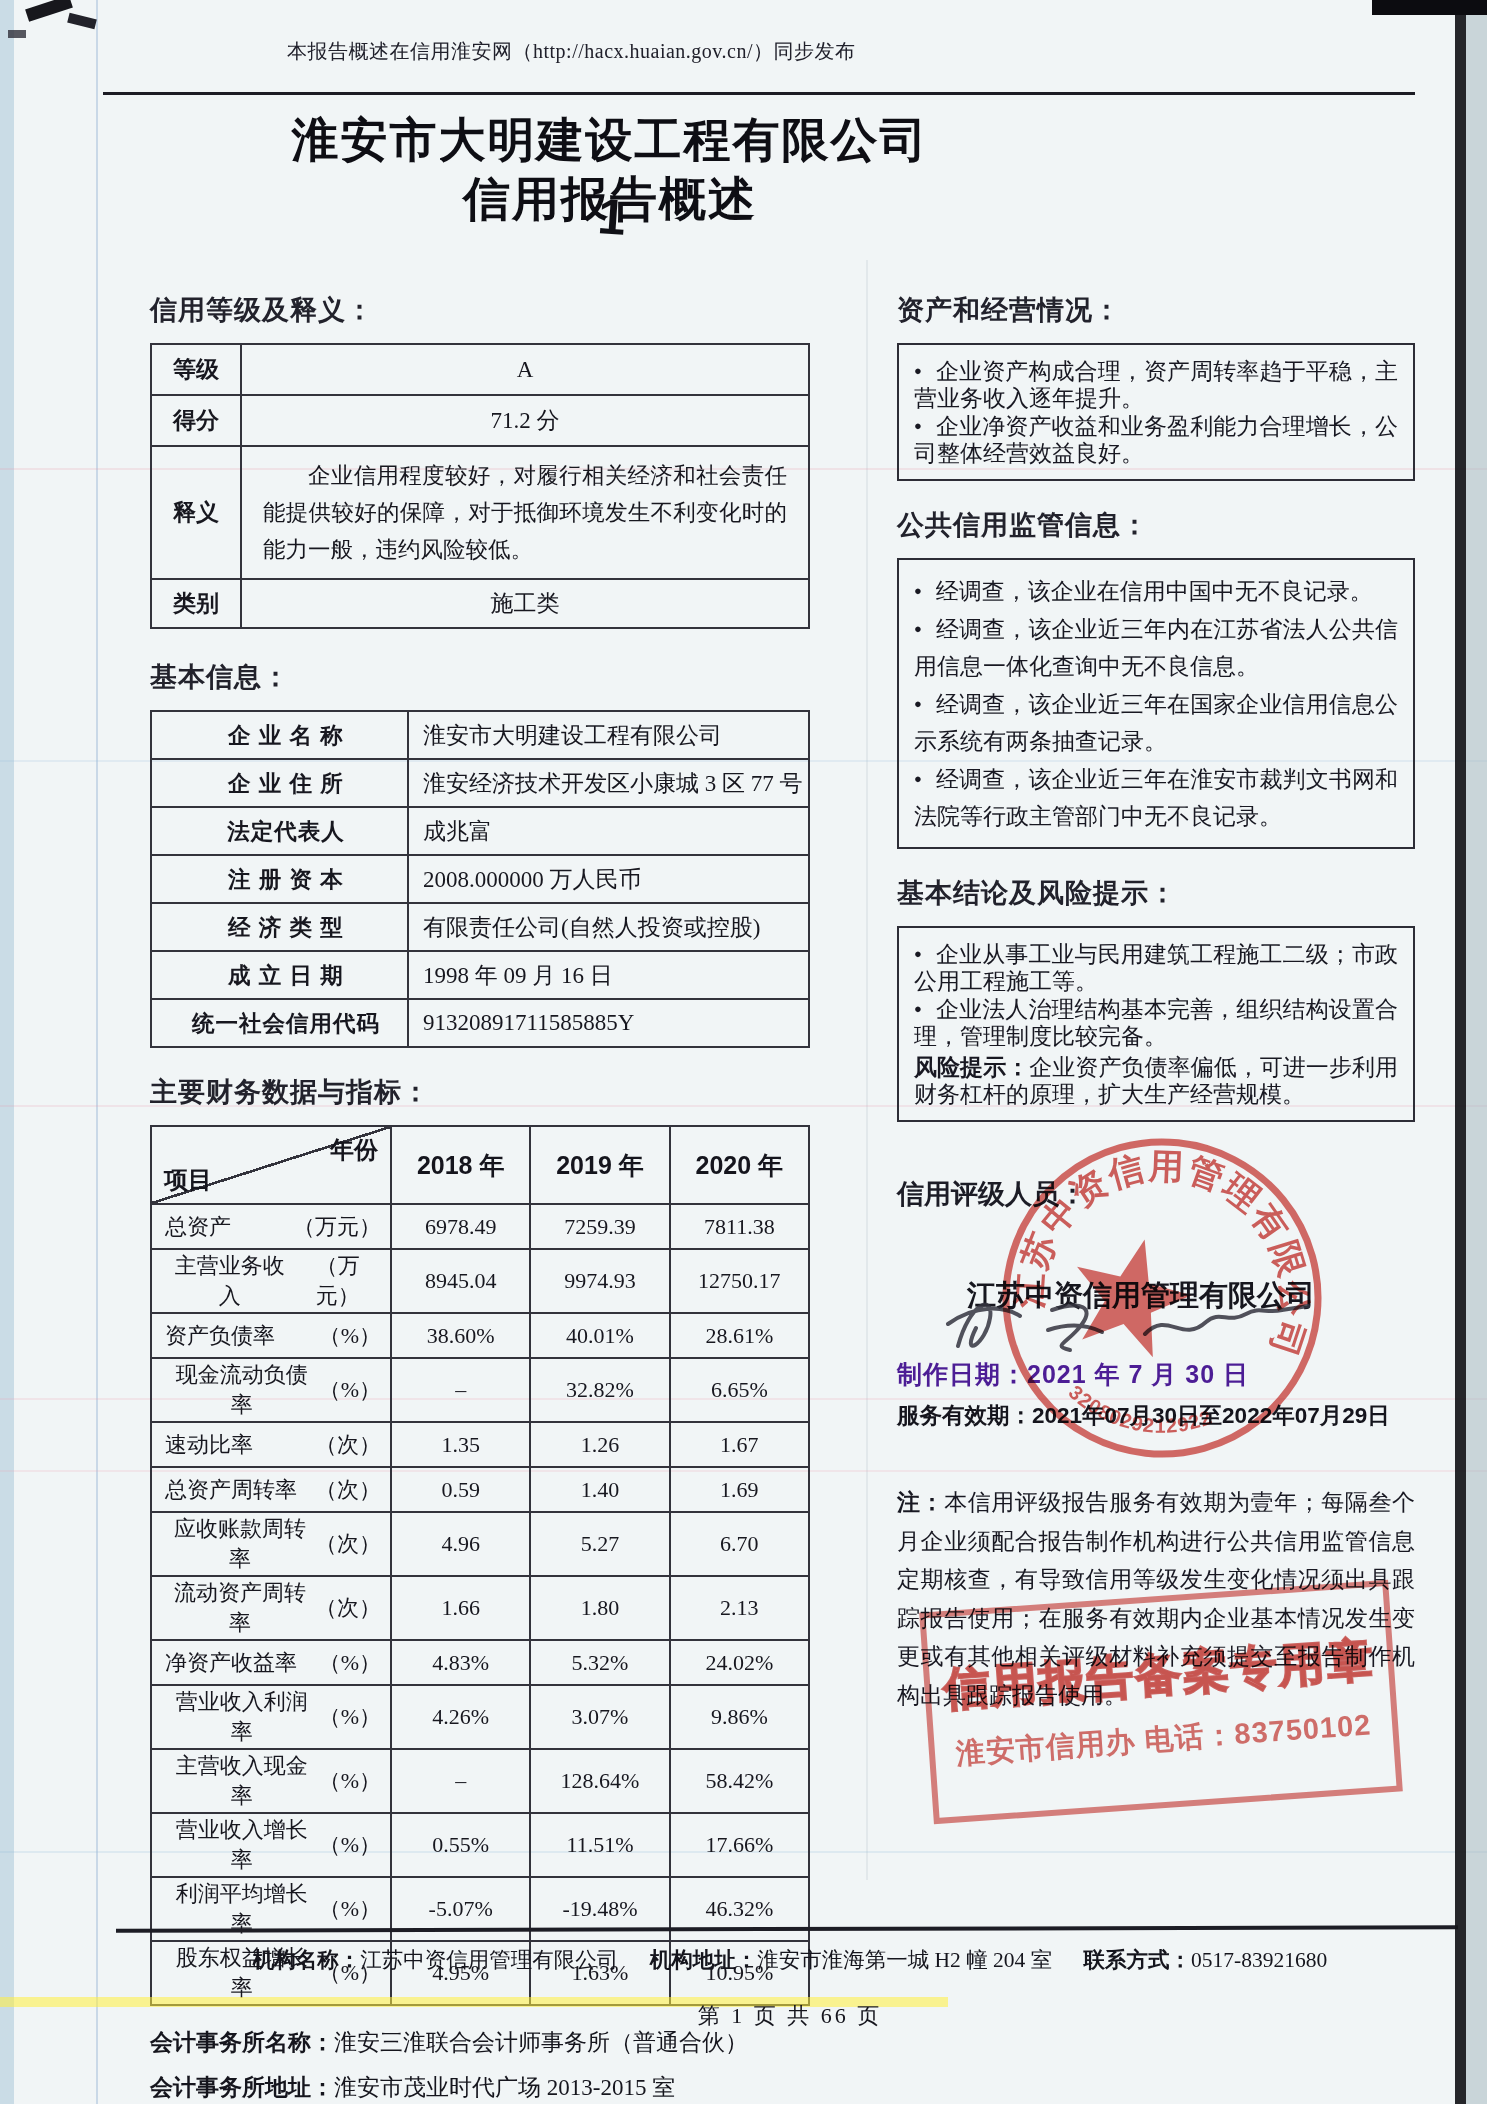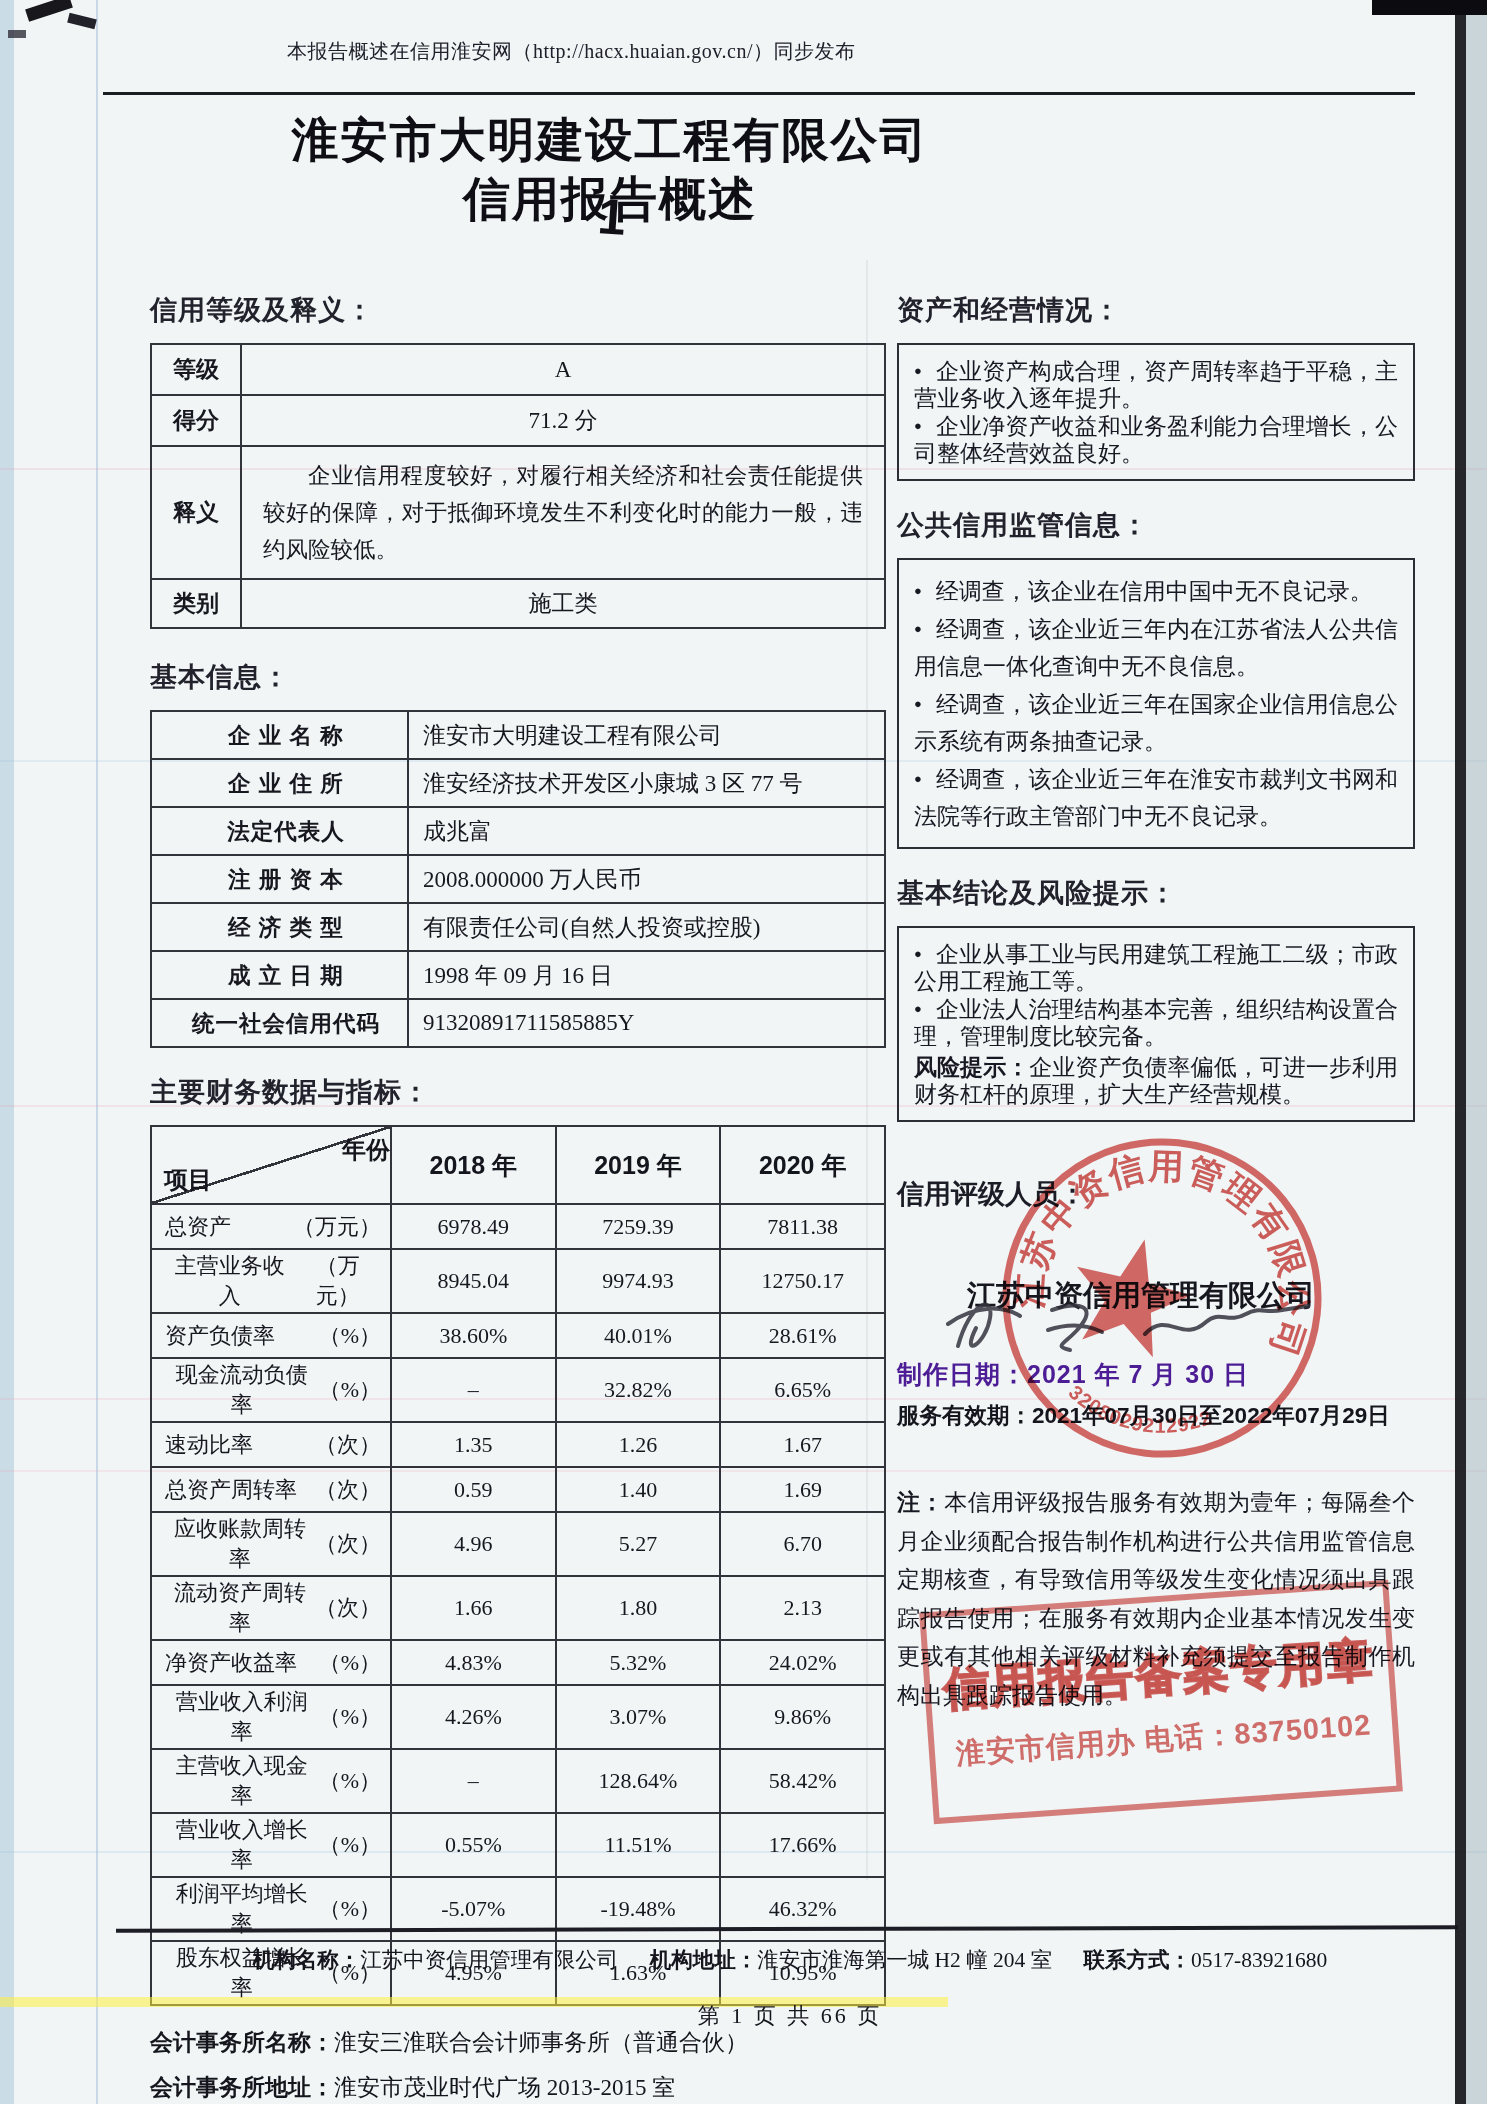--- a/index.html
+++ b/index.html
@@ -23,38 +23,38 @@
   .hand-mark{position:absolute;left:598px;top:188px;font-family:"Liberation Sans","DejaVu Sans",sans-serif;
              font-weight:800;font-size:50px;color:#101016;transform:rotate(4deg);}
   .title{position:absolute;left:150px;top:110px;width:920px;text-align:center;
          font-family:"Liberation Sans","DejaVu Sans",sans-serif;font-weight:800;color:#0e0e14;
          font-size:47px;line-height:59px;letter-spacing:2px;}
   
   .h2{font-family:"Liberation Sans","DejaVu Sans",sans-serif;font-weight:800;font-size:27px;
       color:#22222c;margin:0 0 15px 0;letter-spacing:1px;}
   
   .colL{position:absolute;left:150px;top:292px;width:662px;}
-  table{border-collapse:collapse;width:736px;table-layout:fixed;}
+  table{border-collapse:collapse;width:660px;table-layout:fixed;}
   td,th{border:2.4px solid #33333c;font-size:23px;color:#17171f;}
   .lab{font-family:"Liberation Sans","DejaVu Sans",sans-serif;font-weight:700;}
   .t1 .lab{width:86px;text-align:center;}
   .t1 .val{text-align:center;}
   .t1 tr:nth-of-type(1) td{height:47px;}
   .t1 tr:nth-of-type(2) td{height:47px;}
   .t1 tr:nth-of-type(4) td{height:45px;}
   .t1 tr:nth-of-type(3) .val{text-align:justify;text-indent:2em;padding:10px 21px;line-height:37px;font-size:22.5px;}
   .gap1{height:30px;} .gap2{height:26px;}
   .t2 td{height:44px;}
   .t2 .lab{width:240px;text-align:center;padding-left:14px;letter-spacing:1px;font-size:22.5px;}
   .t2 .val{padding-left:14px;}
   .t3 th{height:74px;font-family:"Liberation Sans","DejaVu Sans",sans-serif;font-weight:800;font-size:25px;color:#15151d;}
   .t3 td{height:41px;text-align:center;font-size:22px;}
   .t3 .c-item{width:236px;}
   .corner{position:relative;background-image:linear-gradient(to bottom right,transparent calc(50% - 1.3px),#33333c calc(50% - 1.3px),#33333c calc(50% + 1.3px),transparent calc(50% + 1.3px));}
-  .corner .ct{position:absolute;top:7px;right:0;font-size:24px;text-align:right;}
+  .corner .ct{position:absolute;top:7px;right:12px;font-size:24px;text-align:right;}
   .corner .cb{position:absolute;bottom:7px;left:12px;font-size:24px;}
   .fin-lab{display:flex;justify-content:space-between;align-items:center;padding:0 8px 0 12px;}
   .acct{margin-top:14px;font-size:23px;line-height:44px;color:#15151d;}
   .acct b{font-family:"Liberation Sans","DejaVu Sans",sans-serif;font-weight:800;}
   
   .colR{position:absolute;left:897px;top:292px;width:518px;}
   .box{border:2.6px solid #2d2d36;padding:12px 15px;font-size:23px;line-height:27px;
        text-align:justify;color:#181822;}
   .box2{line-height:37px;}
   .box p{margin:0;}

